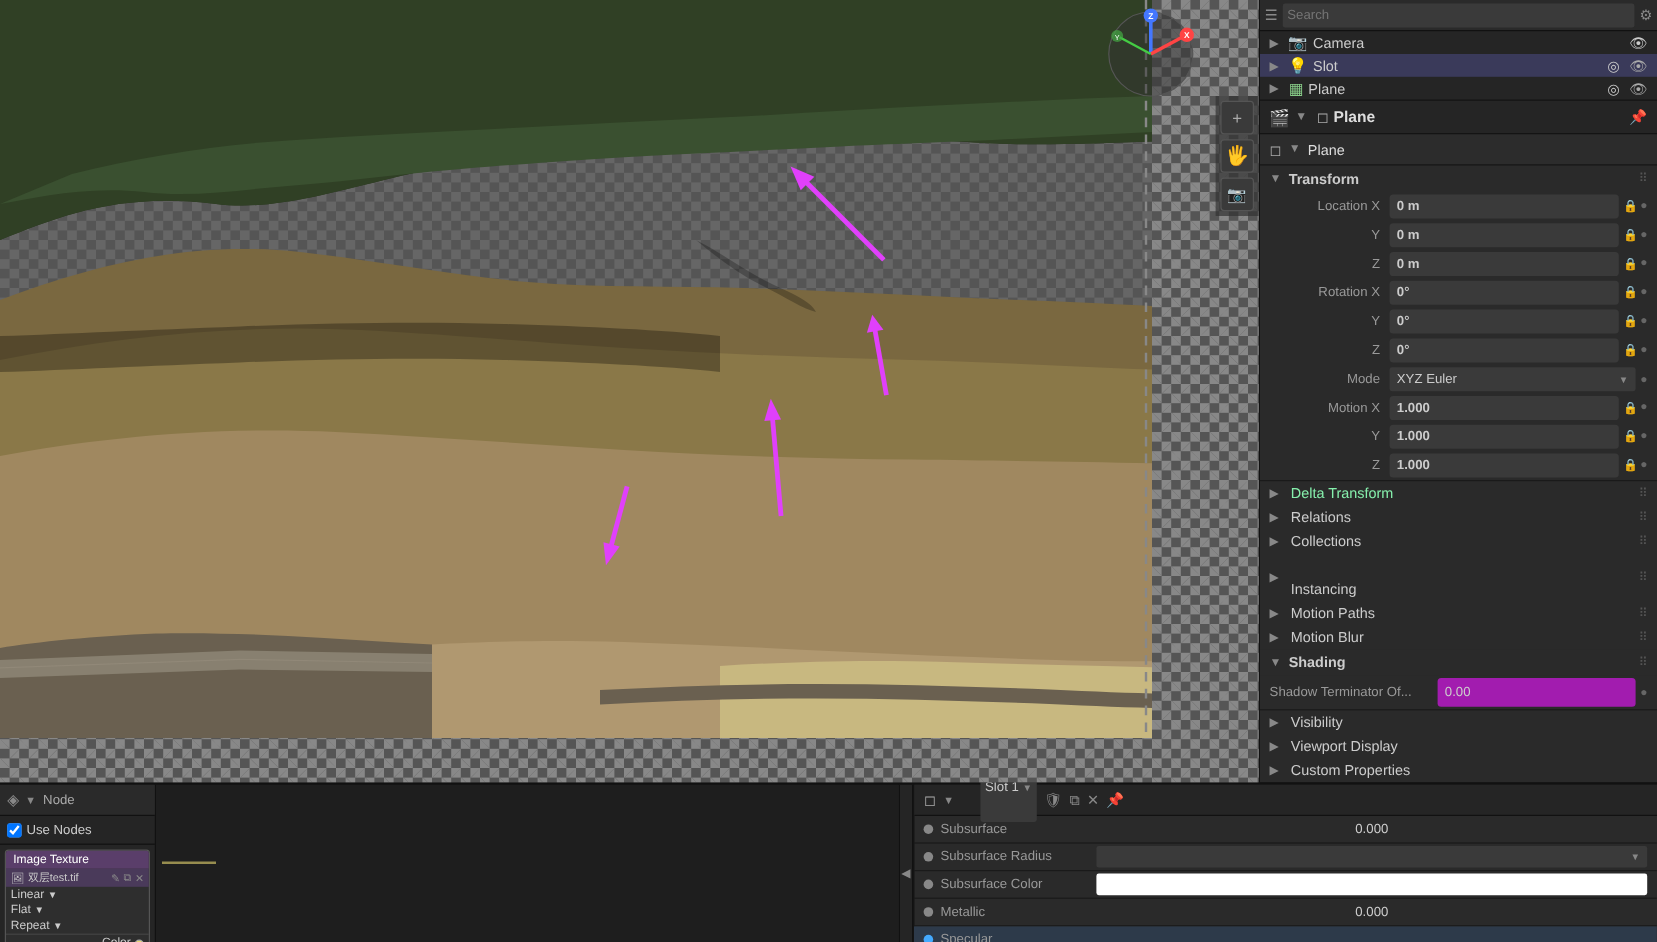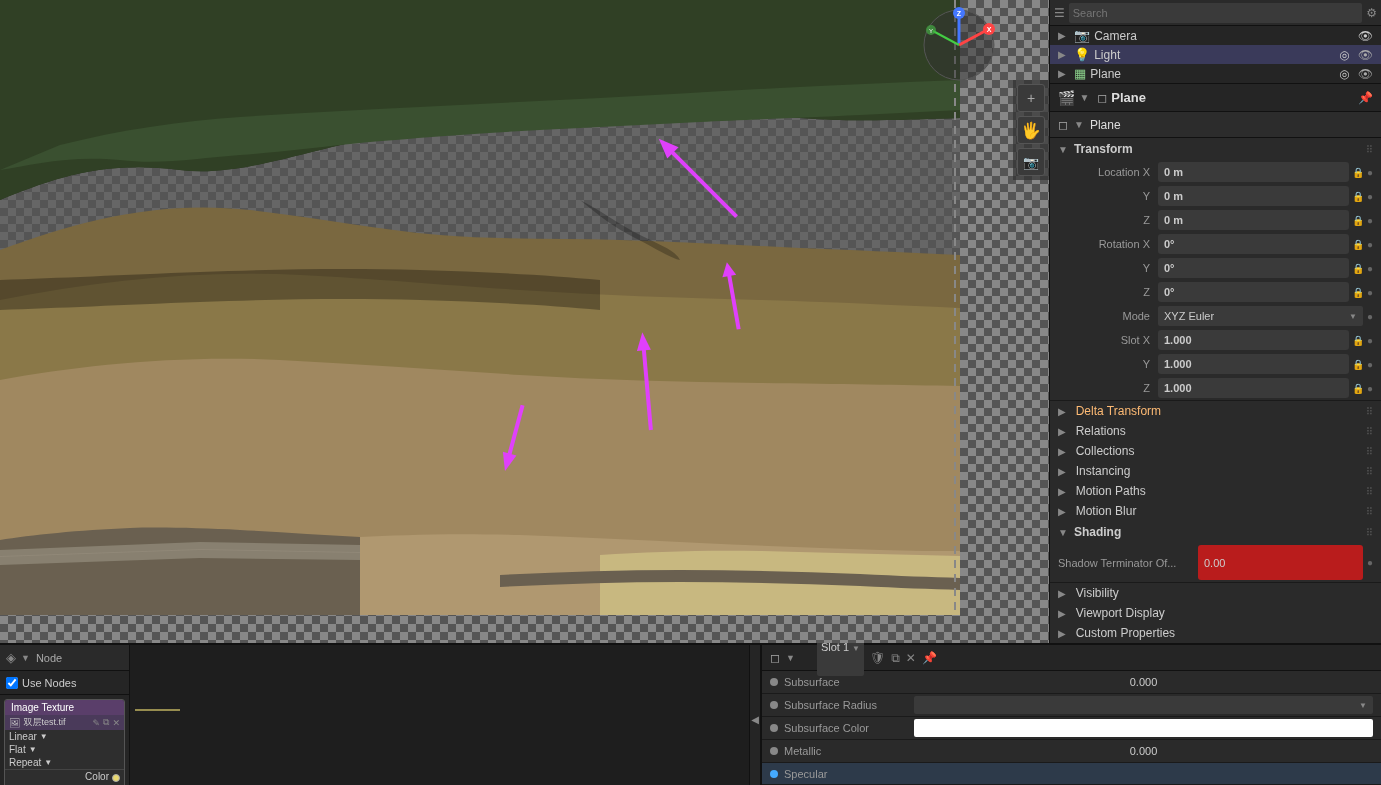--- a/index.html
+++ b/index.html
@@ -42,21 +42,21 @@
     .section-arrow { color: #888; margin-right: 6px; font-size: 10px; }
     .section-title { font-size: 12px; color: #ccc; font-weight: bold; }
     .section-drag { margin-left: auto; color: #555; font-size: 10px; }
     .transform-row { display: flex; align-items: center; padding: 2px 8px; min-height: 22px; }
     .transform-label { color: #999; font-size: 11px; text-align: right; min-width: 100px; padding-right: 8px; }
     .transform-value { flex: 1; background: #3a3a3a; border: none; color: #ccc; font-size: 11px; padding: 2px 6px; border-radius: 3px; height: 20px; display: flex; align-items: center; font-weight: bold; }
     .transform-icons { display: flex; gap: 2px; margin-left: 4px; }
     .lock-icon, .dot-icon { color: #666; font-size: 10px; cursor: pointer; }
     .shading-row { display: flex; align-items: center; padding: 2px 8px; min-height: 22px; }
     .shading-label { color: #999; font-size: 11px; min-width: 140px; }
-    .shading-input { flex: 1; background: #b91c1c; color: #ccc; font-size: 11px; padding: 2px 6px; border-radius: 3px; height: 35px; display: flex; align-items: center; }
+    .shading-input { flex: 1; background: #a21caf; color: #ccc; font-size: 11px; padding: 2px 6px; border-radius: 3px; height: 24px; display: flex; align-items: center; }
     .dot-right { margin-left: 4px; color: #666; font-size: 10px; }
 
     
     .bottom-section { height: 150px; background: #1e1e1e; border-top: 2px solid #111; display: flex; }
     .node-header { padding: 3px 6px; background: #2a2a2a; display: flex; align-items: center; gap: 4px; height: 26px; border-bottom: 1px solid #111; }
 
     
     .material-panel { flex: 1; background: #2a2a2a; display: flex; flex-direction: column; border-left: 1px solid #111; }
     .material-toolbar { padding: 2px 8px; background: #252525; display: flex; align-items: center; gap: 6px; height: 26px; border-bottom: 1px solid #111; }
     .slot-select { background: #3a3a3a; color: #ccc; border: none; padding: 1px 4px; font-size: 11px; height: 36px; border-radius: 2px; margin-left: 16px; }
@@ -197,21 +197,21 @@
         <div class="outliner-item">
           <span class="tree-arrow">▶</span>
           <span style="color:#6af; font-size:13px;">📷</span>
           <span style="color:#ccc; font-size:12px;">Camera</span>
           <span style="margin-left:auto;">👁</span>
         </div>
 
         <div class="outliner-item" style="background:#3a3a5a;">
           <span class="tree-arrow">▶</span>
           <span style="color:#fa0; font-size:13px;">💡</span>
-          <span style="color:#ccc; font-size:12px;">Light</span>
+          <span style="color:#ccc; font-size:12px;">Slot</span>
           <span style="margin-left:auto;">◎</span>
           <span style="color:#aaa; font-size:12px; margin-left:4px;">👁</span>
         </div>
 
         <div class="outliner-item">
           <span class="tree-arrow">▶</span>
           <span style="color:#8c8; font-size:13px;">▦</span>
           <span style="color:#ccc; font-size:12px;">Plane</span>
           <span style="margin-left:auto;">◎</span>
           <span style="color:#aaa; font-size:12px; margin-left:4px;">👁</span>
@@ -295,21 +295,21 @@
           <div class="mode-dropdown">
             <span>XYZ Euler</span>
             <span class="dropdown-arrow">▼</span>
           </div>
           <div class="transform-icons">
             <span class="dot-icon">●</span>
           </div>
         </div>
 
         <div class="transform-row">
-          <span class="transform-label" style="color:#999;">Slot X</span>
+          <span class="transform-label" style="color:#999;">Motion X</span>
           <div class="transform-value">1.000</div>
           <div class="transform-icons">
             <span class="lock-icon">🔒</span>
             <span class="dot-icon">●</span>
           </div>
         </div>
         <div class="transform-row">
           <span class="transform-label" style="color:#999;">Y</span>
           <div class="transform-value">1.000</div>
           <div class="transform-icons">
@@ -322,39 +322,39 @@
           <div class="transform-value">1.000</div>
           <div class="transform-icons">
             <span class="lock-icon">🔒</span>
             <span class="dot-icon">●</span>
           </div>
         </div>
       </div>
 
       <div class="sub-section">
         <span class="section-arrow">▶</span>
-        <span style="font-size:12px; color:#fdba74;">Delta Transform</span>
+        <span style="font-size:12px; color:#86efac;">Delta Transform</span>
         <span style="margin-left:auto; color:#555; font-size:10px;">⠿</span>
       </div>
 
       <div class="sub-section">
         <span class="section-arrow">▶</span>
         <span style="font-size:12px; color:#ccc;">Relations</span>
         <span style="margin-left:auto; color:#555; font-size:10px;">⠿</span>
       </div>
 
       <div class="sub-section">
         <span class="section-arrow">▶</span>
         <span style="font-size:12px; color:#ccc;">Collections</span>
         <span style="margin-left:auto; color:#555; font-size:10px;">⠿</span>
       </div>
 
       <div class="sub-section">
         <span class="section-arrow">▶</span>
-        <span style="font-size:12px; color:#ccc;">Instancing</span>
+        <span style="font-size:12px; color:#ccc;margin-top:20px;">Instancing</span>
         <span style="margin-left:auto; color:#555; font-size:10px;">⠿</span>
       </div>
 
       <div class="sub-section">
         <span class="section-arrow">▶</span>
         <span style="font-size:12px; color:#ccc;">Motion Paths</span>
         <span style="margin-left:auto; color:#555; font-size:10px;">⠿</span>
       </div>
 
       <div class="sub-section">

